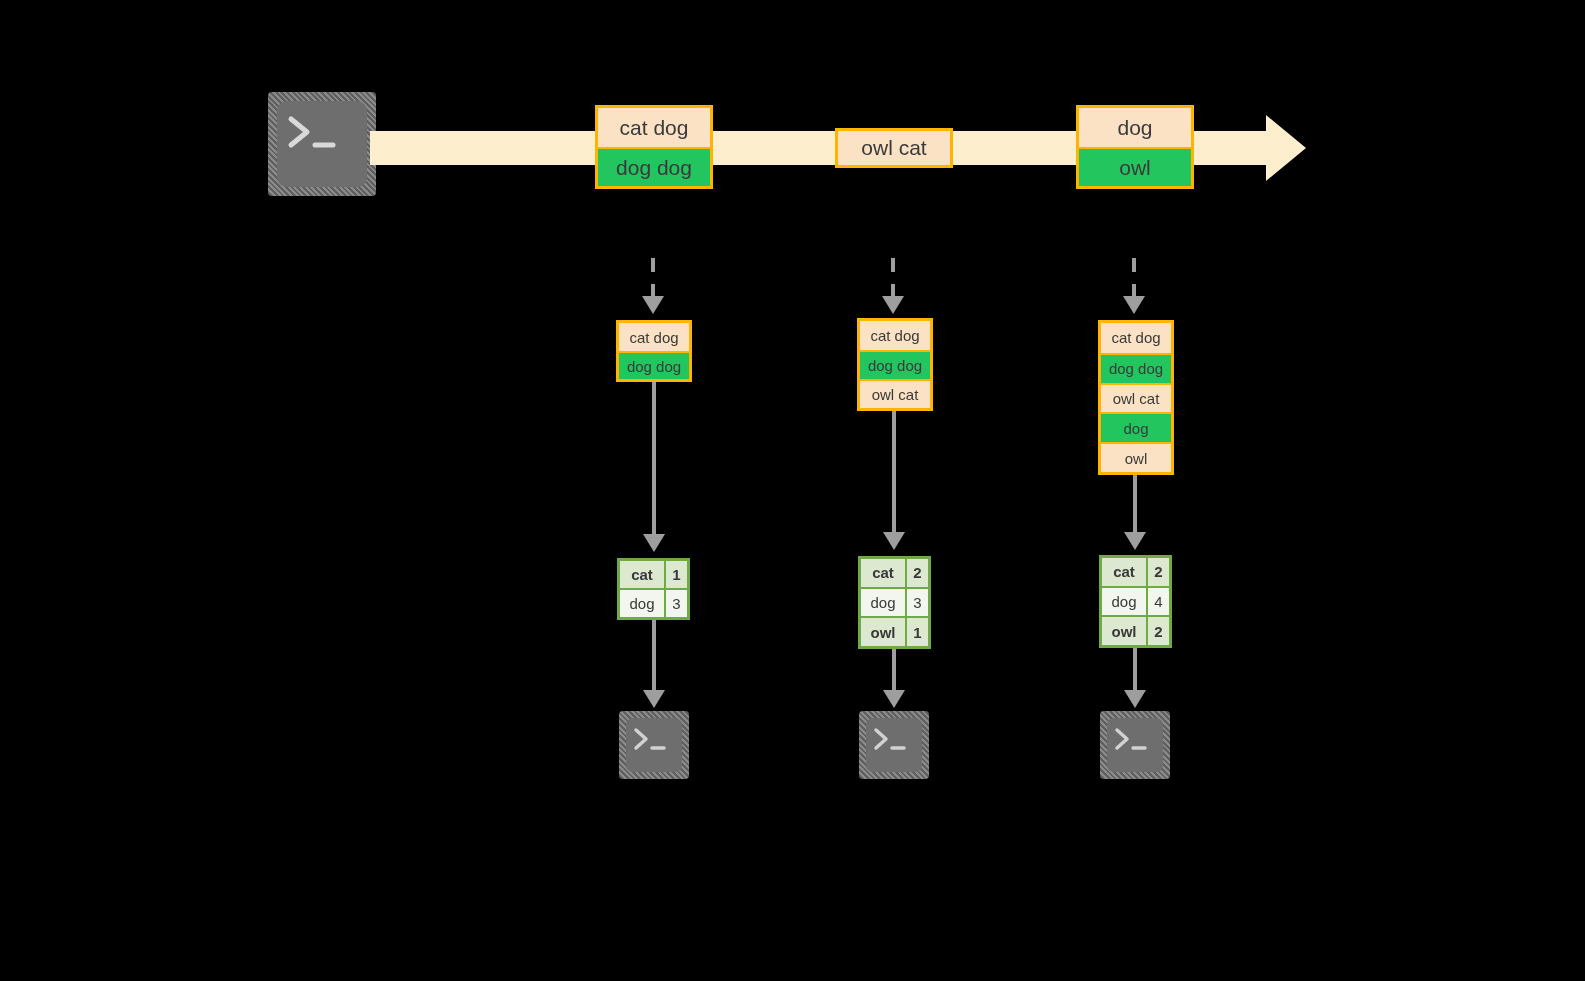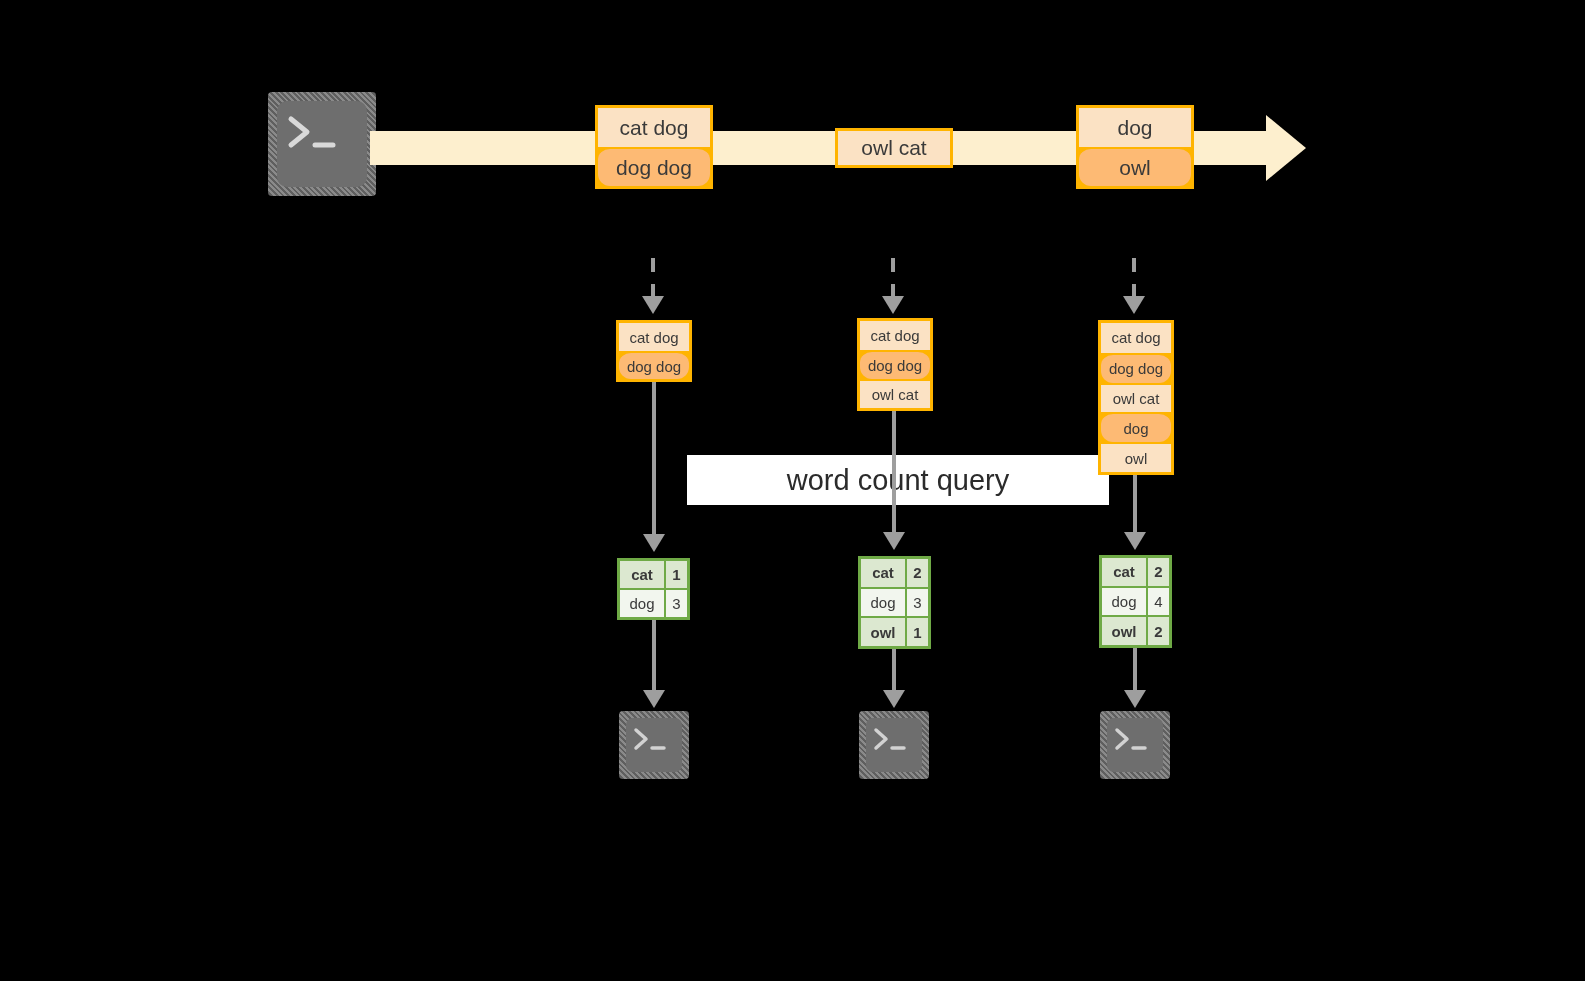--- a/index.html
+++ b/index.html
@@ -66,21 +66,21 @@
   }
   .evt-row {
     box-sizing: border-box;
     display: flex;
     align-items: center;
     justify-content: center;
     color: #3a3a3a;
     white-space: nowrap;
   }
   .evt-row.f0 { background: #FBE2C4; }
-  .evt-row.f1 { background: #fdba74; border-radius: 12px; }
+  .evt-row.f1 { background: #22c55e; }
   .evt-row + .evt-row { border-top: 2px solid #FFB400; }
 
   
   .res-table {
     position: absolute;
     box-sizing: border-box;
     border: 3px solid #6FAA46;
     background: #6FAA46;
     display: flex;
     flex-direction: column;
@@ -162,23 +162,20 @@
 
   <div class="evt-stack" style="left:835px; top:128px; width:118px; height:40px; font-size:21px;">
     <div class="evt-row f0" style="flex:1 1 100%;">owl cat</div>
   </div>
 
   <div class="evt-stack" style="left:1076px; top:105px; width:118px; height:84px; font-size:21px;">
     <div class="evt-row f0" style="flex:1 1 50%;">dog</div>
     <div class="evt-row f1" style="flex:1 1 50%;">owl</div>
   </div>
 
-  <div class="query-label" style="left:687px; top:455px; width:422px; height:50px; font-size:29px;">
-    <span>word count query</span>
-  </div>
 
   <div class="vdash" style="left:651px; top:258px; height:44px;"></div>
   <div class="vhead" style="left:642px; top:296px;"></div>
 
   <div class="evt-stack" style="left:616px; top:320px; width:76px; height:62px; font-size:15px;">
     <div class="evt-row f0" style="flex:1 1 50%;">cat dog</div>
     <div class="evt-row f1" style="flex:1 1 50%;">dog dog</div>
   </div>
 
   <div class="vline" style="left:652px; top:382px; height:156px;"></div>

